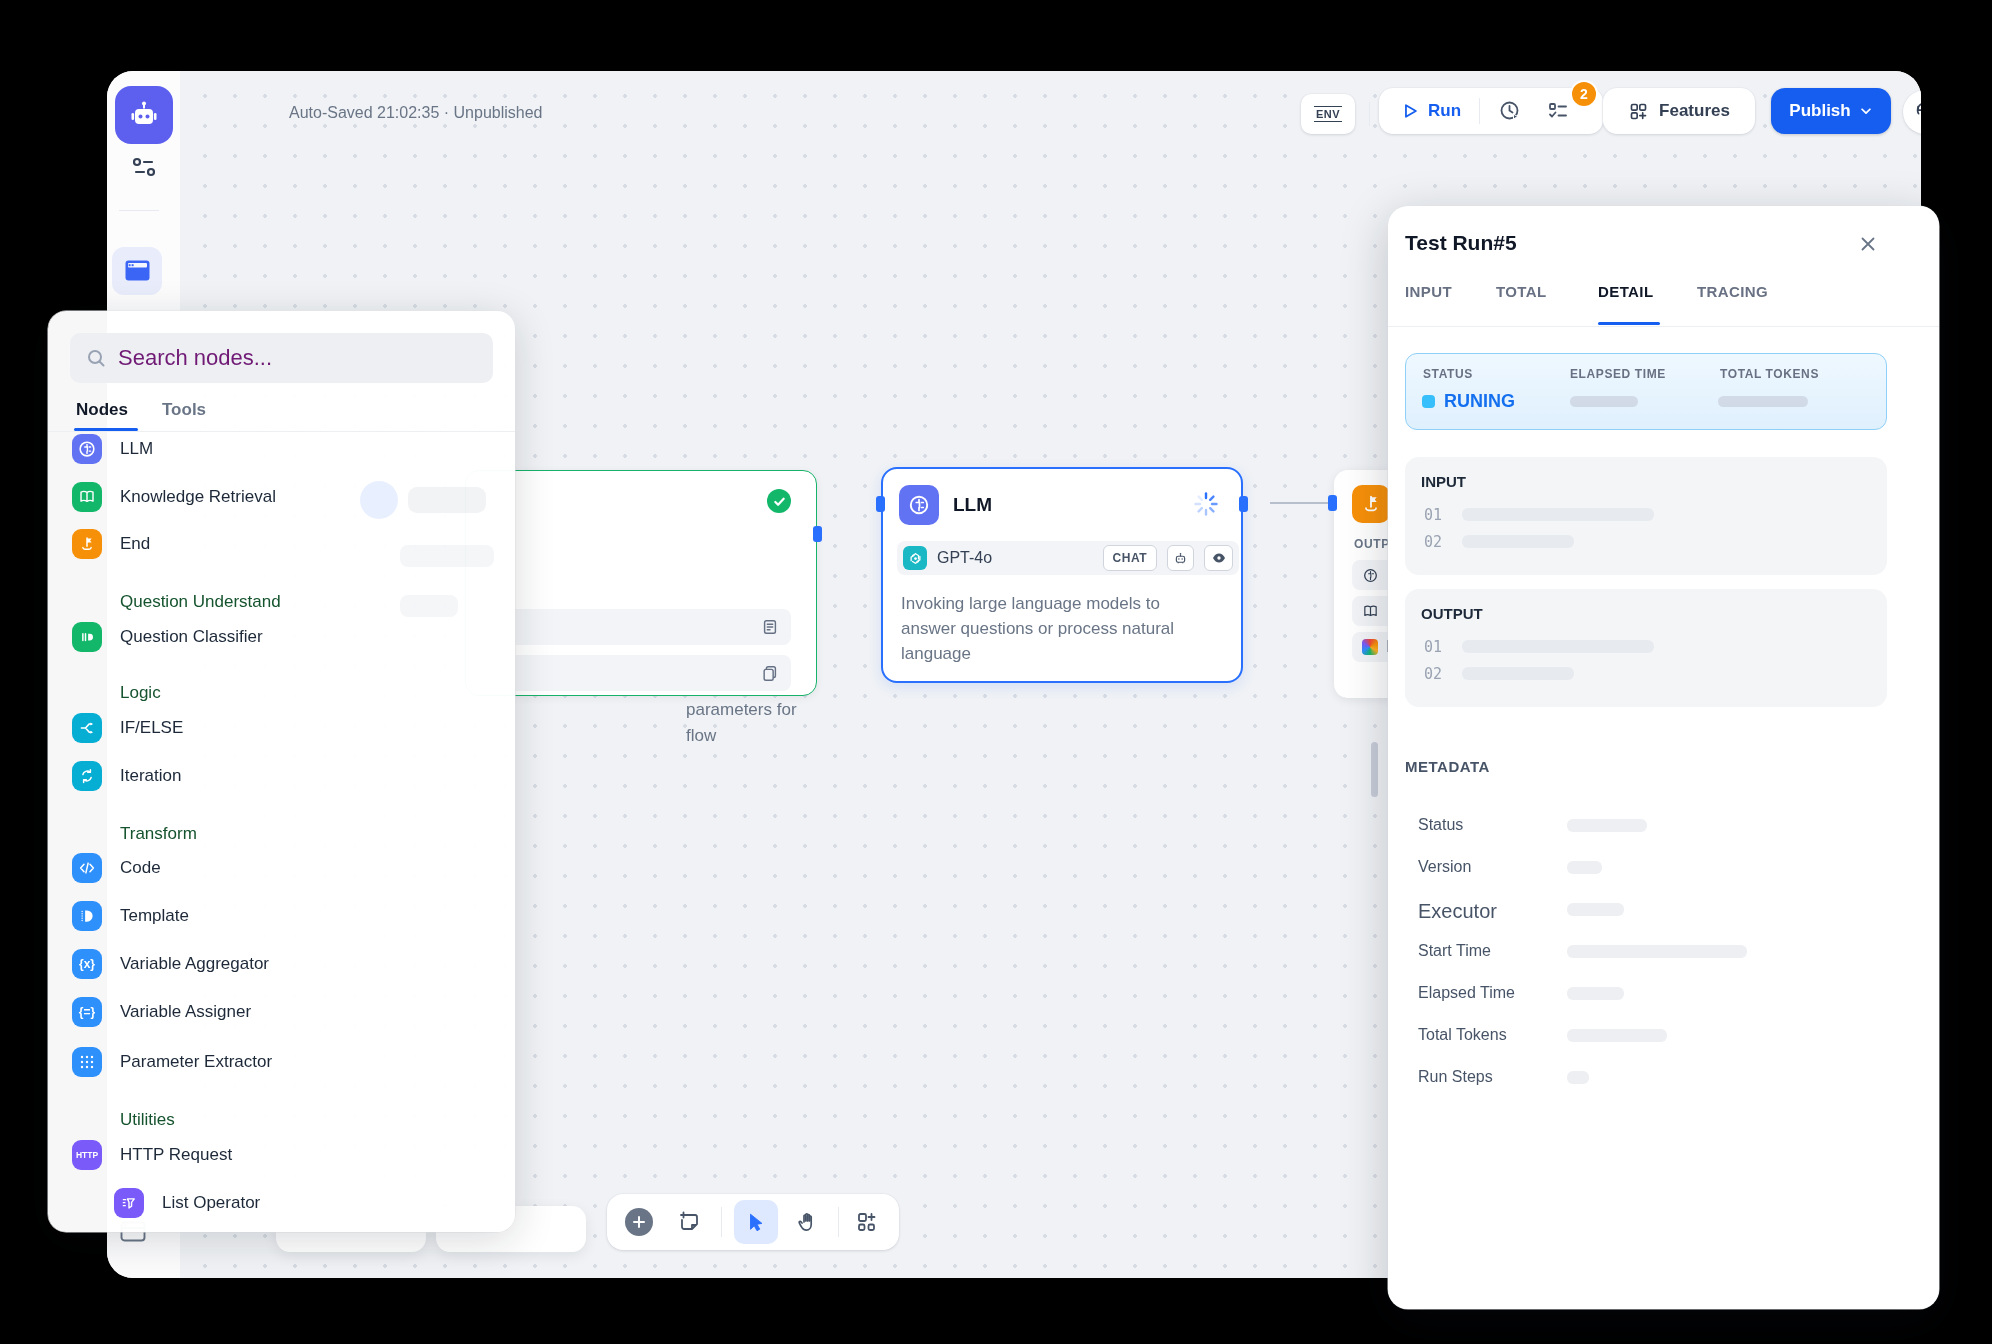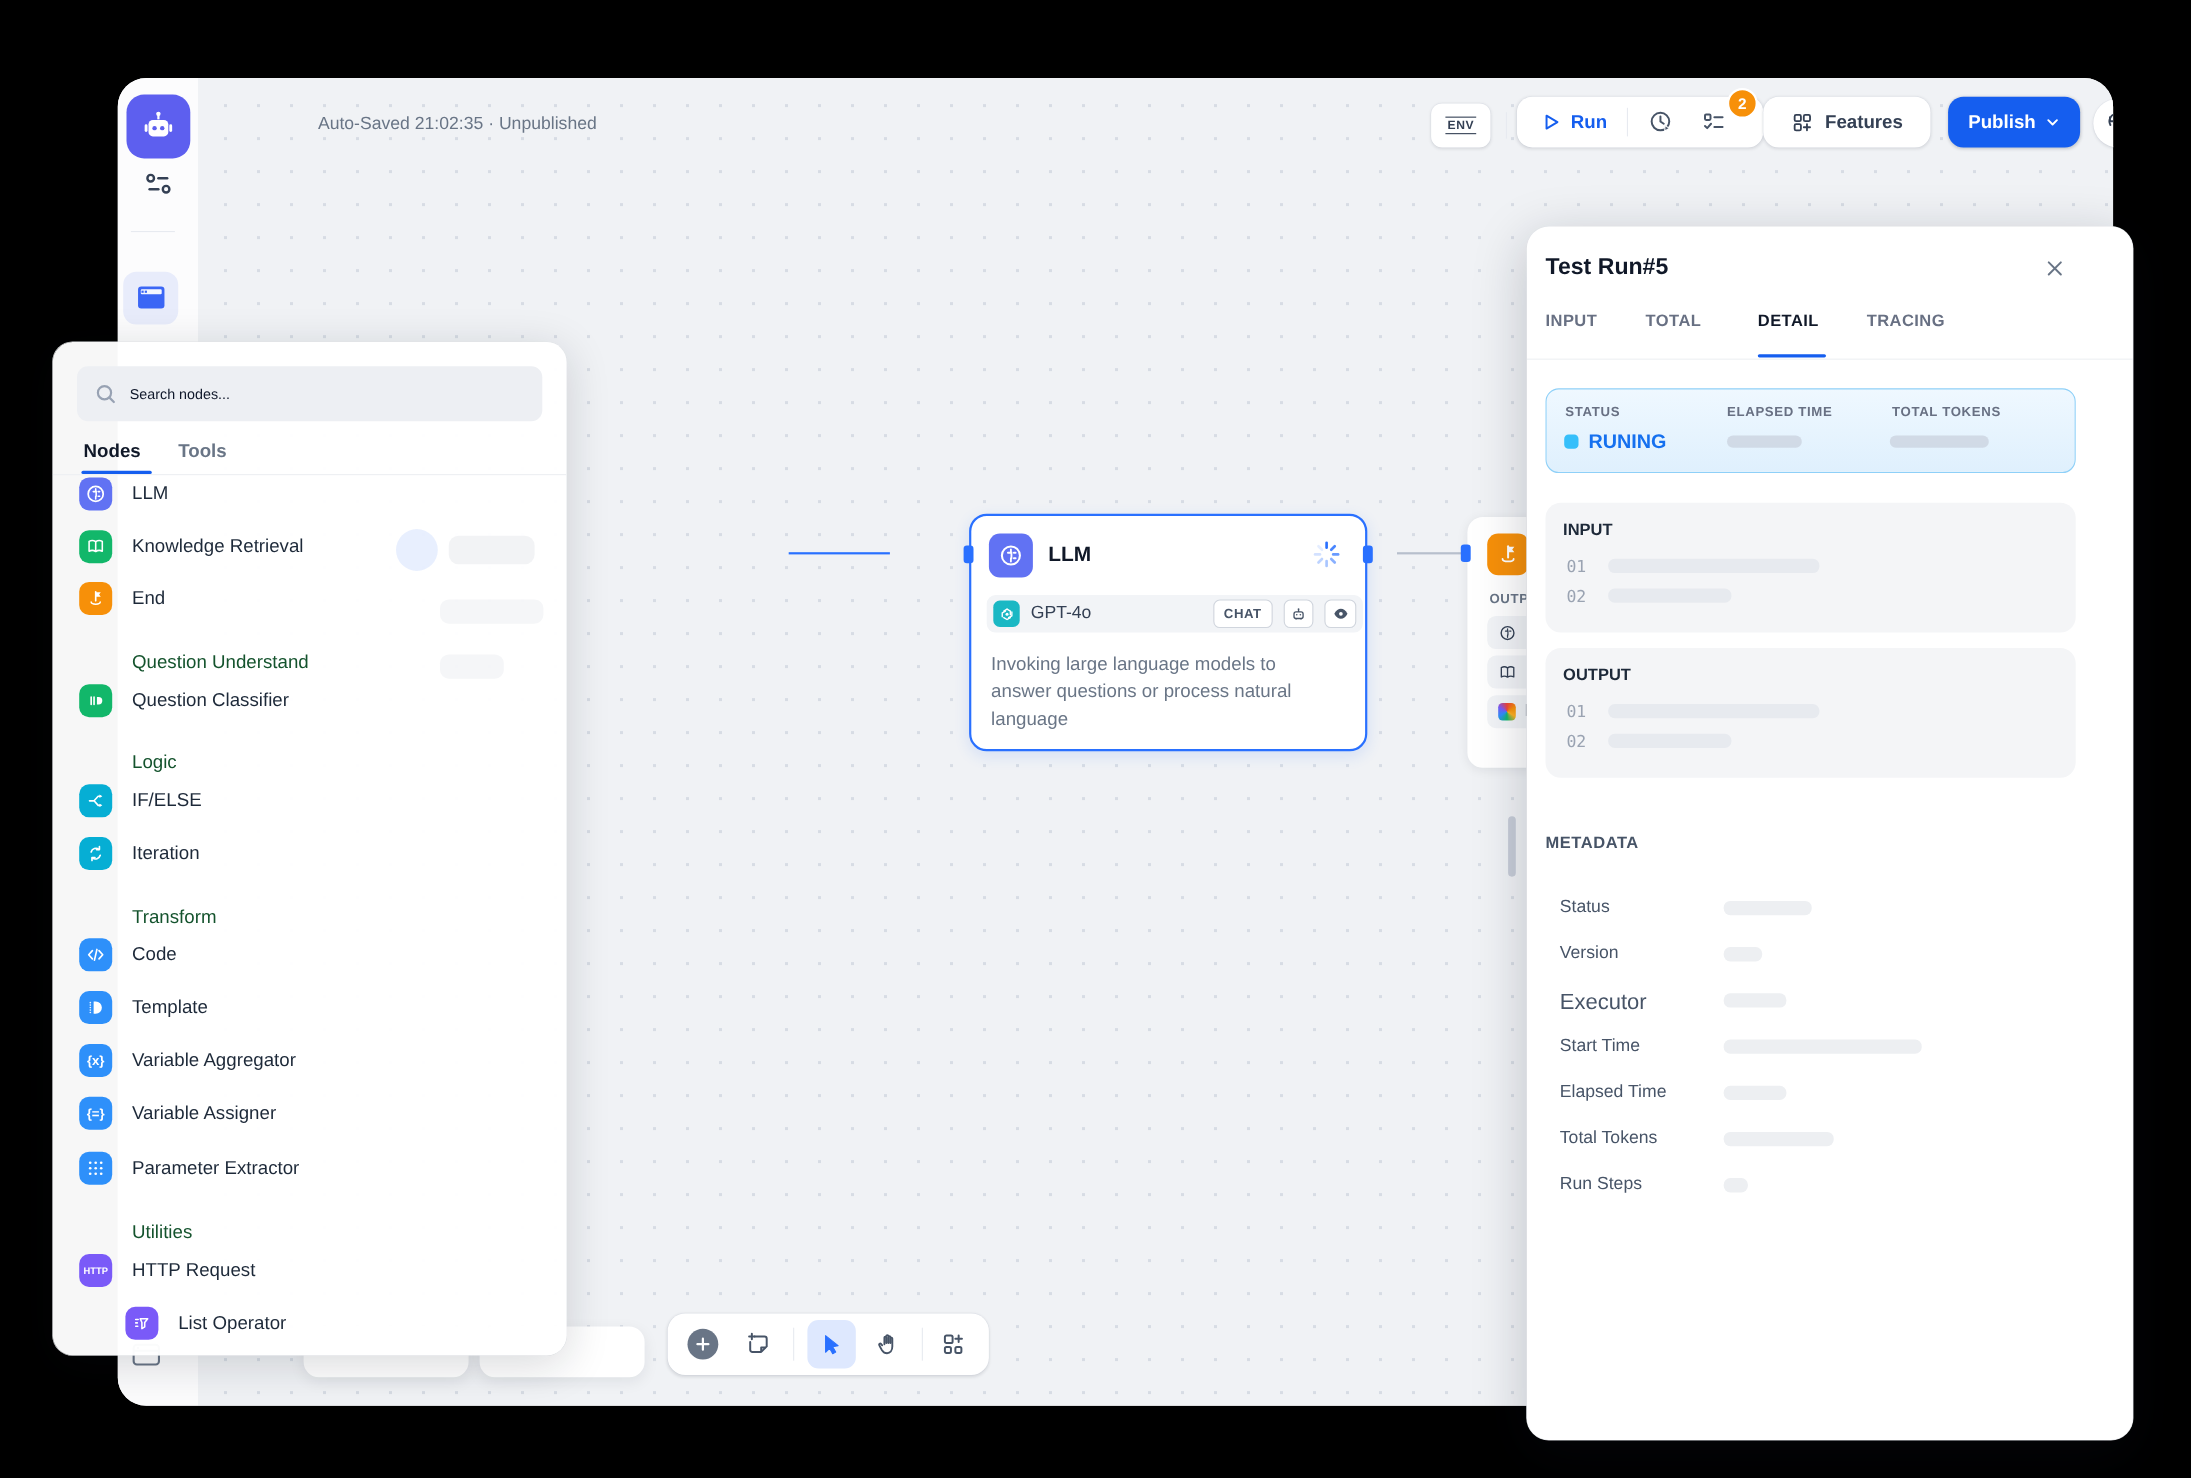--- a/index.html
+++ b/index.html
@@ -38,20 +38,44 @@
 </head>
 <body>
 
 <div class="abs window">
 
   <div class="abs canvas">
 
     <div class="abs" style="left:537px;top:431px;width:92px;height:2px;background:#2970FF;"></div>
     <div class="abs" style="left:1090px;top:431px;width:92px;height:2px;background:#B7BfCC;"></div>
 
+    <div class="node" style="left:285px;top:399px;width:350px;height:224px;border:1.5px solid #17B26A;box-shadow:0 2px 8px rgba(16,24,40,.06);">
+      <div class="abs" style="right:25px;top:18px;width:24px;height:24px;border-radius:50%;background:#12B76A;display:flex;align-items:center;justify-content:center;">
+        <svg width="13" height="13" viewBox="0 0 14 14">
+            <path d="M2.5 7.5l3 3 6-6.5" fill="none" stroke="#fff" stroke-width="2.4" stroke-linecap="round" stroke-linejoin="round"></path>
+          </svg>
+      </div>
+      <div class="chip abs" style="left:18px;top:140px;width:295px;height:36px;justify-content:flex-end;padding-right:12px;top:138px;">
+        <svg width="18" height="18" viewBox="0 0 20 20">
+            <rect x="4" y="3" width="12" height="14" rx="2" fill="none" stroke="#667085" stroke-width="1.6"></rect>
+            <path d="M7 7h6M7 10h6M7 13h3" stroke="#667085" stroke-width="1.6" stroke-linecap="round"></path>
+          </svg>
+      </div>
+      <div class="chip abs" style="left:18px;top:184px;width:295px;height:36px;justify-content:flex-end;padding-right:12px;">
+        <svg width="18" height="18" viewBox="0 0 20 20">
+            <rect x="6" y="3" width="10" height="12" rx="2" fill="none" stroke="#667085" stroke-width="1.6"></rect>
+            <rect x="3.5" y="6" width="10" height="12" rx="2" fill="#F2F4F7" stroke="#667085" stroke-width="1.6"></rect>
+          </svg>
+      </div>
+      <div class="abs" style="left:220px;top:155px;width:200px;font-size:17px;line-height:26px;color:#697586;top:226px;left:220px;">
+        <div>parameters for</div>
+        <div>flow</div>
+      </div>
+      <div class="handle" style="right:-6px;top:55px;"></div>
+    </div>
 
     <div class="node" style="left:701px;top:396px;width:358px;height:212px;border:2px solid #2970FF;border-radius:16px;box-shadow:0 4px 14px rgba(41,112,255,.14);">
       <div class="handle" style="left:-7px;top:98px;top:27px;"></div>
       <div class="handle" style="right:-7px;top:27px;"></div>
       <div class="row abs" style="left:16px;top:16px;gap:14px;">
         <div style="width:40px;height:40px;border-radius:10px;background:#6172F3;display:flex;align-items:center;justify-content:center;">
           <svg width="24" height="24" viewBox="0 0 24 24">
               <circle cx="12" cy="12" r="8.2" fill="none" stroke="#fff" stroke-width="1.9"></circle>
               <path d="M12 6.5v3M12 14.5v3M9.3 9.5h3.2v5M14.7 9.5h1.6M14.7 14.5h1.6" fill="none" stroke="#fff" stroke-width="1.7" stroke-linecap="round"></path>
             </svg>
@@ -294,21 +318,21 @@
   <div class="abs" style="left:312px;top:170px;width:38px;height:38px;border-radius:50%;background:rgba(90,140,246,.14);"></div>
   <div class="abs" style="left:360px;top:176px;width:78px;height:26px;border-radius:9px;background:rgba(130,140,160,.10);"></div>
   <div class="abs" style="left:352px;top:234px;width:94px;height:22px;border-radius:8px;background:rgba(130,140,160,.08);"></div>
   <div class="abs" style="left:352px;top:284px;width:58px;height:22px;border-radius:8px;background:rgba(130,140,160,.08);"></div>
 
   <div class="row abs" style="left:22px;top:22px;width:423px;height:50px;border-radius:10px;background:#EDEFF3;padding:0 16px;gap:12px;box-sizing:border-box;">
     <svg width="20" height="20" viewBox="0 0 20 20">
         <circle cx="9" cy="9" r="6" fill="none" stroke="#98A2B3" stroke-width="2"></circle>
         <path d="M13.5 13.5L17.5 17.5" stroke="#98A2B3" stroke-width="2" stroke-linecap="round"></path>
       </svg>
-    <span style="font-size:13px;color:#0f172a;">Search nodes...</span>
+    <span style="font-size:22px;color:#701a75;">Search nodes...</span>
   </div>
 
   <div class="abs" style="left:28px;top:89px;font-size:17px;font-weight:700;color:#101828;">Nodes</div>
   <div class="abs" style="left:26px;top:117px;width:64px;height:3px;border-radius:2px;background:#155EEF;"></div>
   <div class="abs" style="left:114px;top:89px;font-size:17px;font-weight:600;color:#697586;">Tools</div>
   <div class="abs" style="left:0;top:120px;width:467px;height:1px;background:#EDEFF2;"></div>
 
   <div class="nitem" style="left:24px;top:123px;">
     <span class="nicon" style="background:#6172F3;">
         <svg width="20" height="20" viewBox="0 0 24 24">

